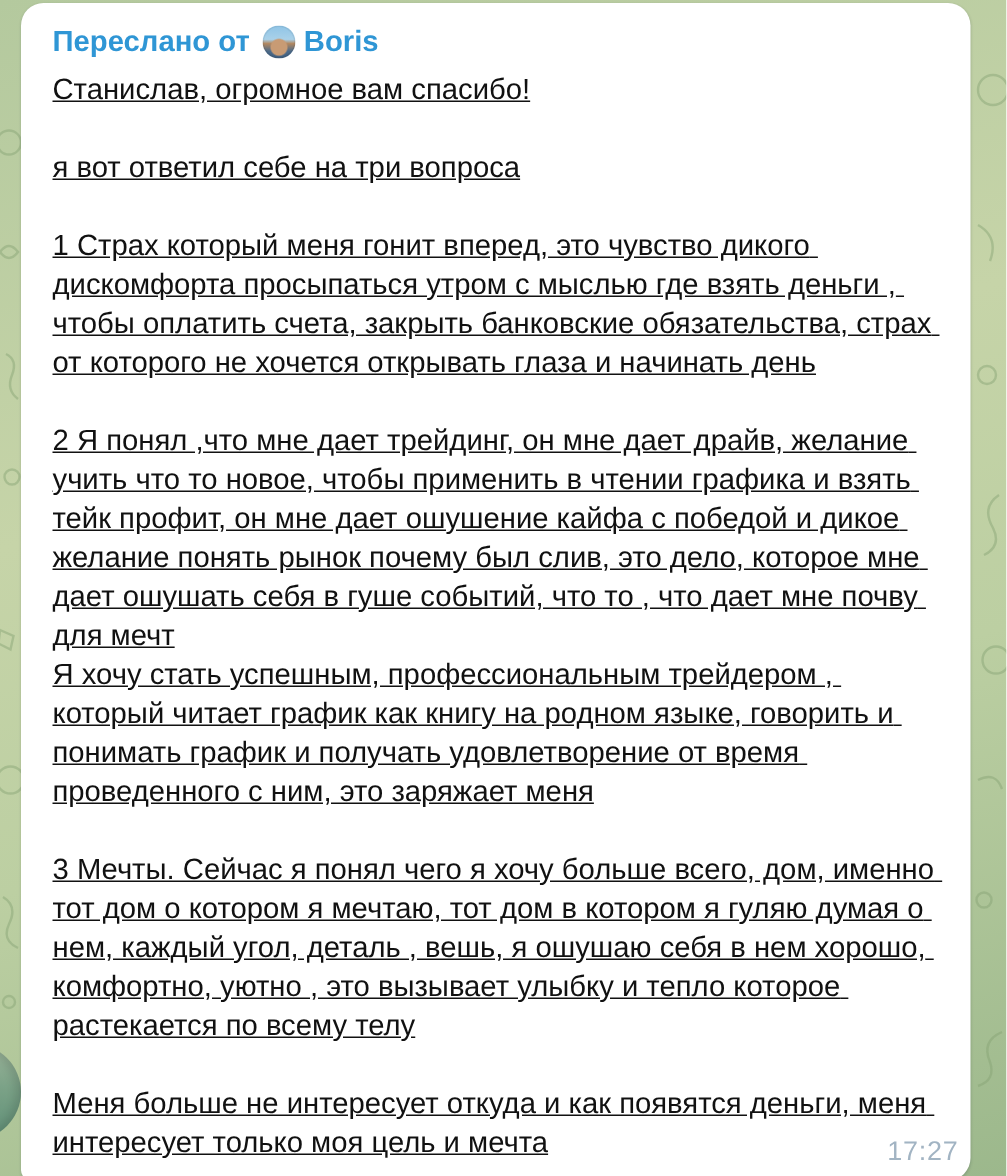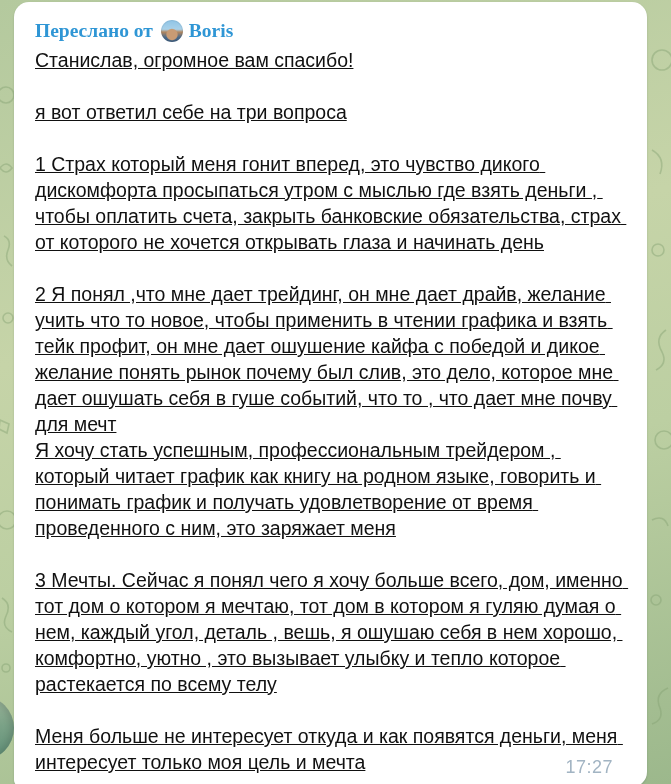--- a/index.html
+++ b/index.html
@@ -39,27 +39,26 @@
     width: 633px;
     min-height: 768px;
     box-sizing: border-box;
     background: #ffffff;
     border-radius: 15px 15px 15px 7px;
     box-shadow: 0 1px 2px rgba(16,35,47,0.18);
     padding: 15px 21px 12px 21px;
   }
   .fwd-header {
     display: flex;
-    align-items: center;
+    align-items: flex-start;
     height: 28px;
     font-size: 19.5px;
     font-weight: 600;
     color: #2f96d5;
     white-space: nowrap;
-    font-family: Liberation Serif, serif;
   }
   .fwd-avatar {
     width: 22px;
     height: 22px;
     border-radius: 50%;
     margin: 0 6px 0 8px;
     flex: 0 0 auto;
     background:
       radial-gradient(circle at 50% 66%, #c89b74 0%, #c89b74 28%, rgba(200,155,116,0) 34%),
       linear-gradient(180deg, #8fc4e6 0%, #a9d1e9 42%, #b2875f 55%, #4c6b8a 78%, #3f5d7d 100%);
@@ -70,21 +69,21 @@
     font-size: 19.5px;
     line-height: 26px;
     color: #111111;
     white-space: pre-wrap;
     word-wrap: break-word;
     width: 591px;
     text-decoration: underline;
   }
   .msg-time {
     position: absolute;
-    right: 34px;
+    right: 8px;
     bottom: 9px;
     font-size: 18px;
     color: #a2b4c3;
     letter-spacing: 0.5px;
   }
 </style>
 </head>
 <body>
 
 <div class="chat-bg">

